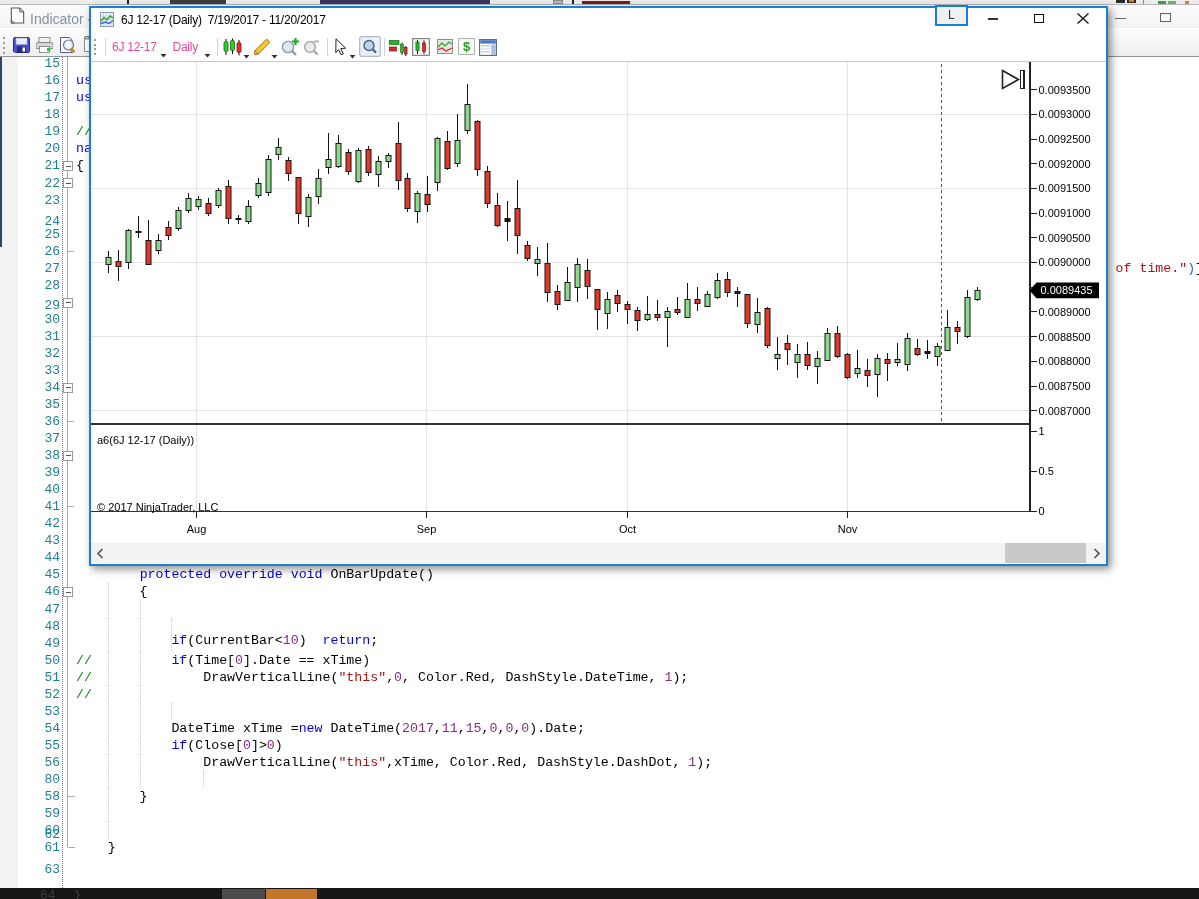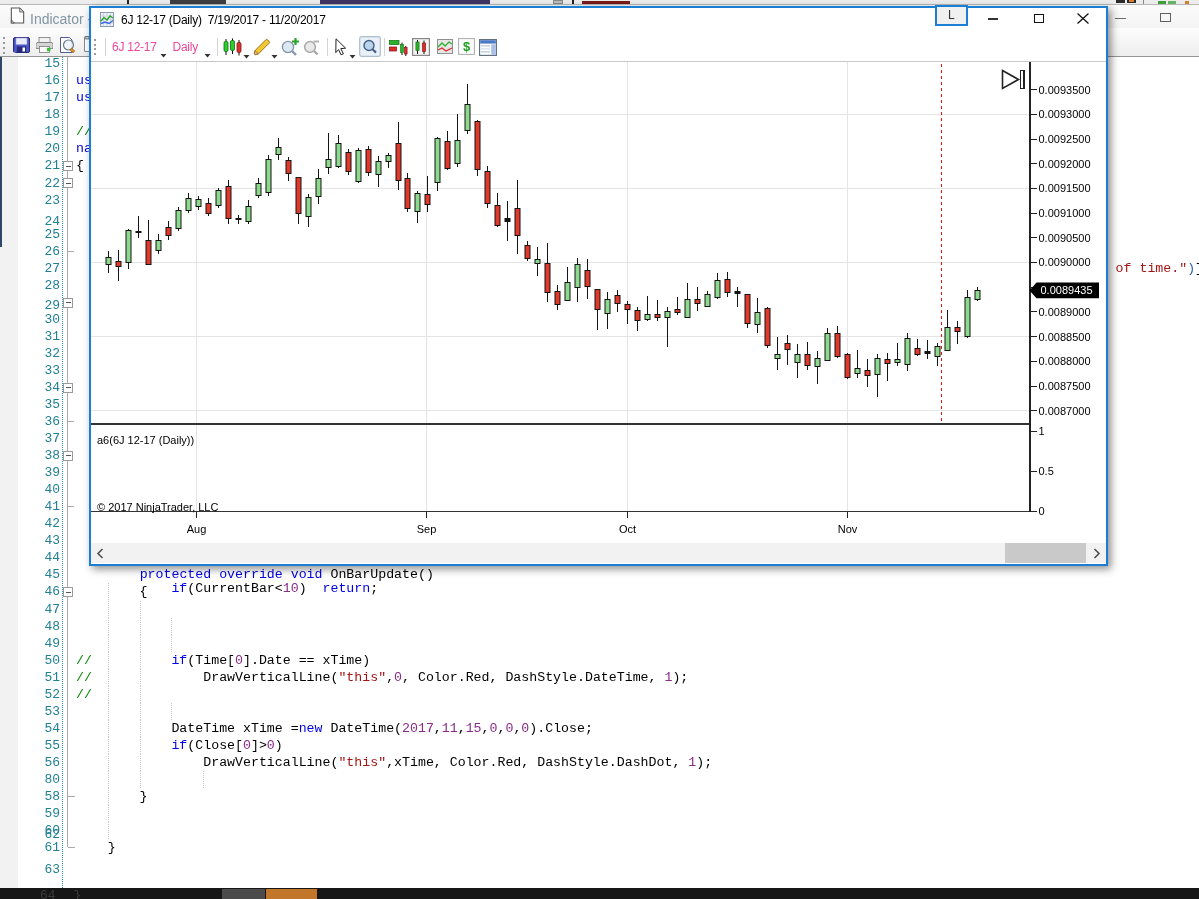--- a/index.html
+++ b/index.html
@@ -143,32 +143,32 @@
 <div class="ln" style="top:481.2px">40</div>
 <div class="ln" style="top:498.2px">41</div>
 <div class="ln" style="top:515.3px">42</div>
 <div class="ln" style="top:532.3px">43</div>
 <div class="ln" style="top:549.4px">44</div>
 <div class="ln" style="top:566.4px">45</div>
 <div class="cl" style="top:566.4px"><span>        </span><span class="k">protected override void</span><span> OnBarUpdate()</span></div>
 <div class="ln" style="top:583.4px">46</div>
 <div class="cl" style="top:583.4px"><span>        {</span></div>
 <div class="ln" style="top:600.5px">47</div>
-<div class="cl" style="top:580px"><span>            </span><span class="k">if</span><span>(CurrentBar&lt;</span><span class="n">10</span><span>)  </span><span class="k">return</span><span>;</span></div>
+<div class="cl" style="top:632px"><span>            </span><span class="k">if</span><span>(CurrentBar&lt;</span><span class="n">10</span><span>)  </span><span class="k">return</span><span>;</span></div>
 <div class="ln" style="top:617.5px">48</div>
 <div class="ln" style="top:634.6px">49</div>
 <div class="ln" style="top:651.6px">50</div>
 <div class="cl" style="top:651.6px"><span class="c">//</span><span>          </span><span class="k">if</span><span>(Time[</span><span class="n">0</span><span>].Date == xTime)</span></div>
 <div class="ln" style="top:668.6px">51</div>
 <div class="cl" style="top:668.6px"><span class="c">//</span><span>              </span><span>DrawVerticalLine(</span><span class="s">"this"</span><span>,</span><span class="n">0</span><span>, Color.Red, DashStyle.DateTime, </span><span class="n">1</span><span>);</span></div>
 <div class="ln" style="top:685.7px">52</div>
 <div class="cl" style="top:685.7px"><span class="c">//</span></div>
 <div class="ln" style="top:702.7px">53</div>
 <div class="ln" style="top:719.8px">54</div>
-<div class="cl" style="top:719.8px"><span>            </span><span>DateTime xTime =</span><span class="k">new</span><span> DateTime(</span><span class="n">2017</span><span>,</span><span class="n">11</span><span>,</span><span class="n">15</span><span>,</span><span class="n">0</span><span>,</span><span class="n">0</span><span>,</span><span class="n">0</span><span>).Close;</span></div>
+<div class="cl" style="top:719.8px"><span>            </span><span>DateTime xTime =</span><span class="k">new</span><span> DateTime(</span><span class="n">2017</span><span>,</span><span class="n">11</span><span>,</span><span class="n">15</span><span>,</span><span class="n">0</span><span>,</span><span class="n">0</span><span>,</span><span class="n">0</span><span>).Date;</span></div>
 <div class="ln" style="top:736.8px">55</div>
 <div class="cl" style="top:736.8px"><span>            </span><span class="k">if</span><span>(Close[</span><span class="n">0</span><span>]&gt;</span><span class="n">0</span><span>)</span></div>
 <div class="ln" style="top:753.8px">56</div>
 <div class="cl" style="top:753.8px"><span>                </span><span>DrawVerticalLine(</span><span class="s">"this"</span><span>,xTime, Color.Red, DashStyle.DashDot, </span><span class="n">1</span><span>);</span></div>
 <div class="ln" style="top:770.9px">80</div>
 <div class="ln" style="top:787.9px">58</div>
 <div class="cl" style="top:787.9px"><span>        }</span></div>
 <div class="ln" style="top:805.0px">59</div>
 <div class="ln" style="top:822.0px">60</div>
 <div class="ln" style="top:839.0px">61</div>

